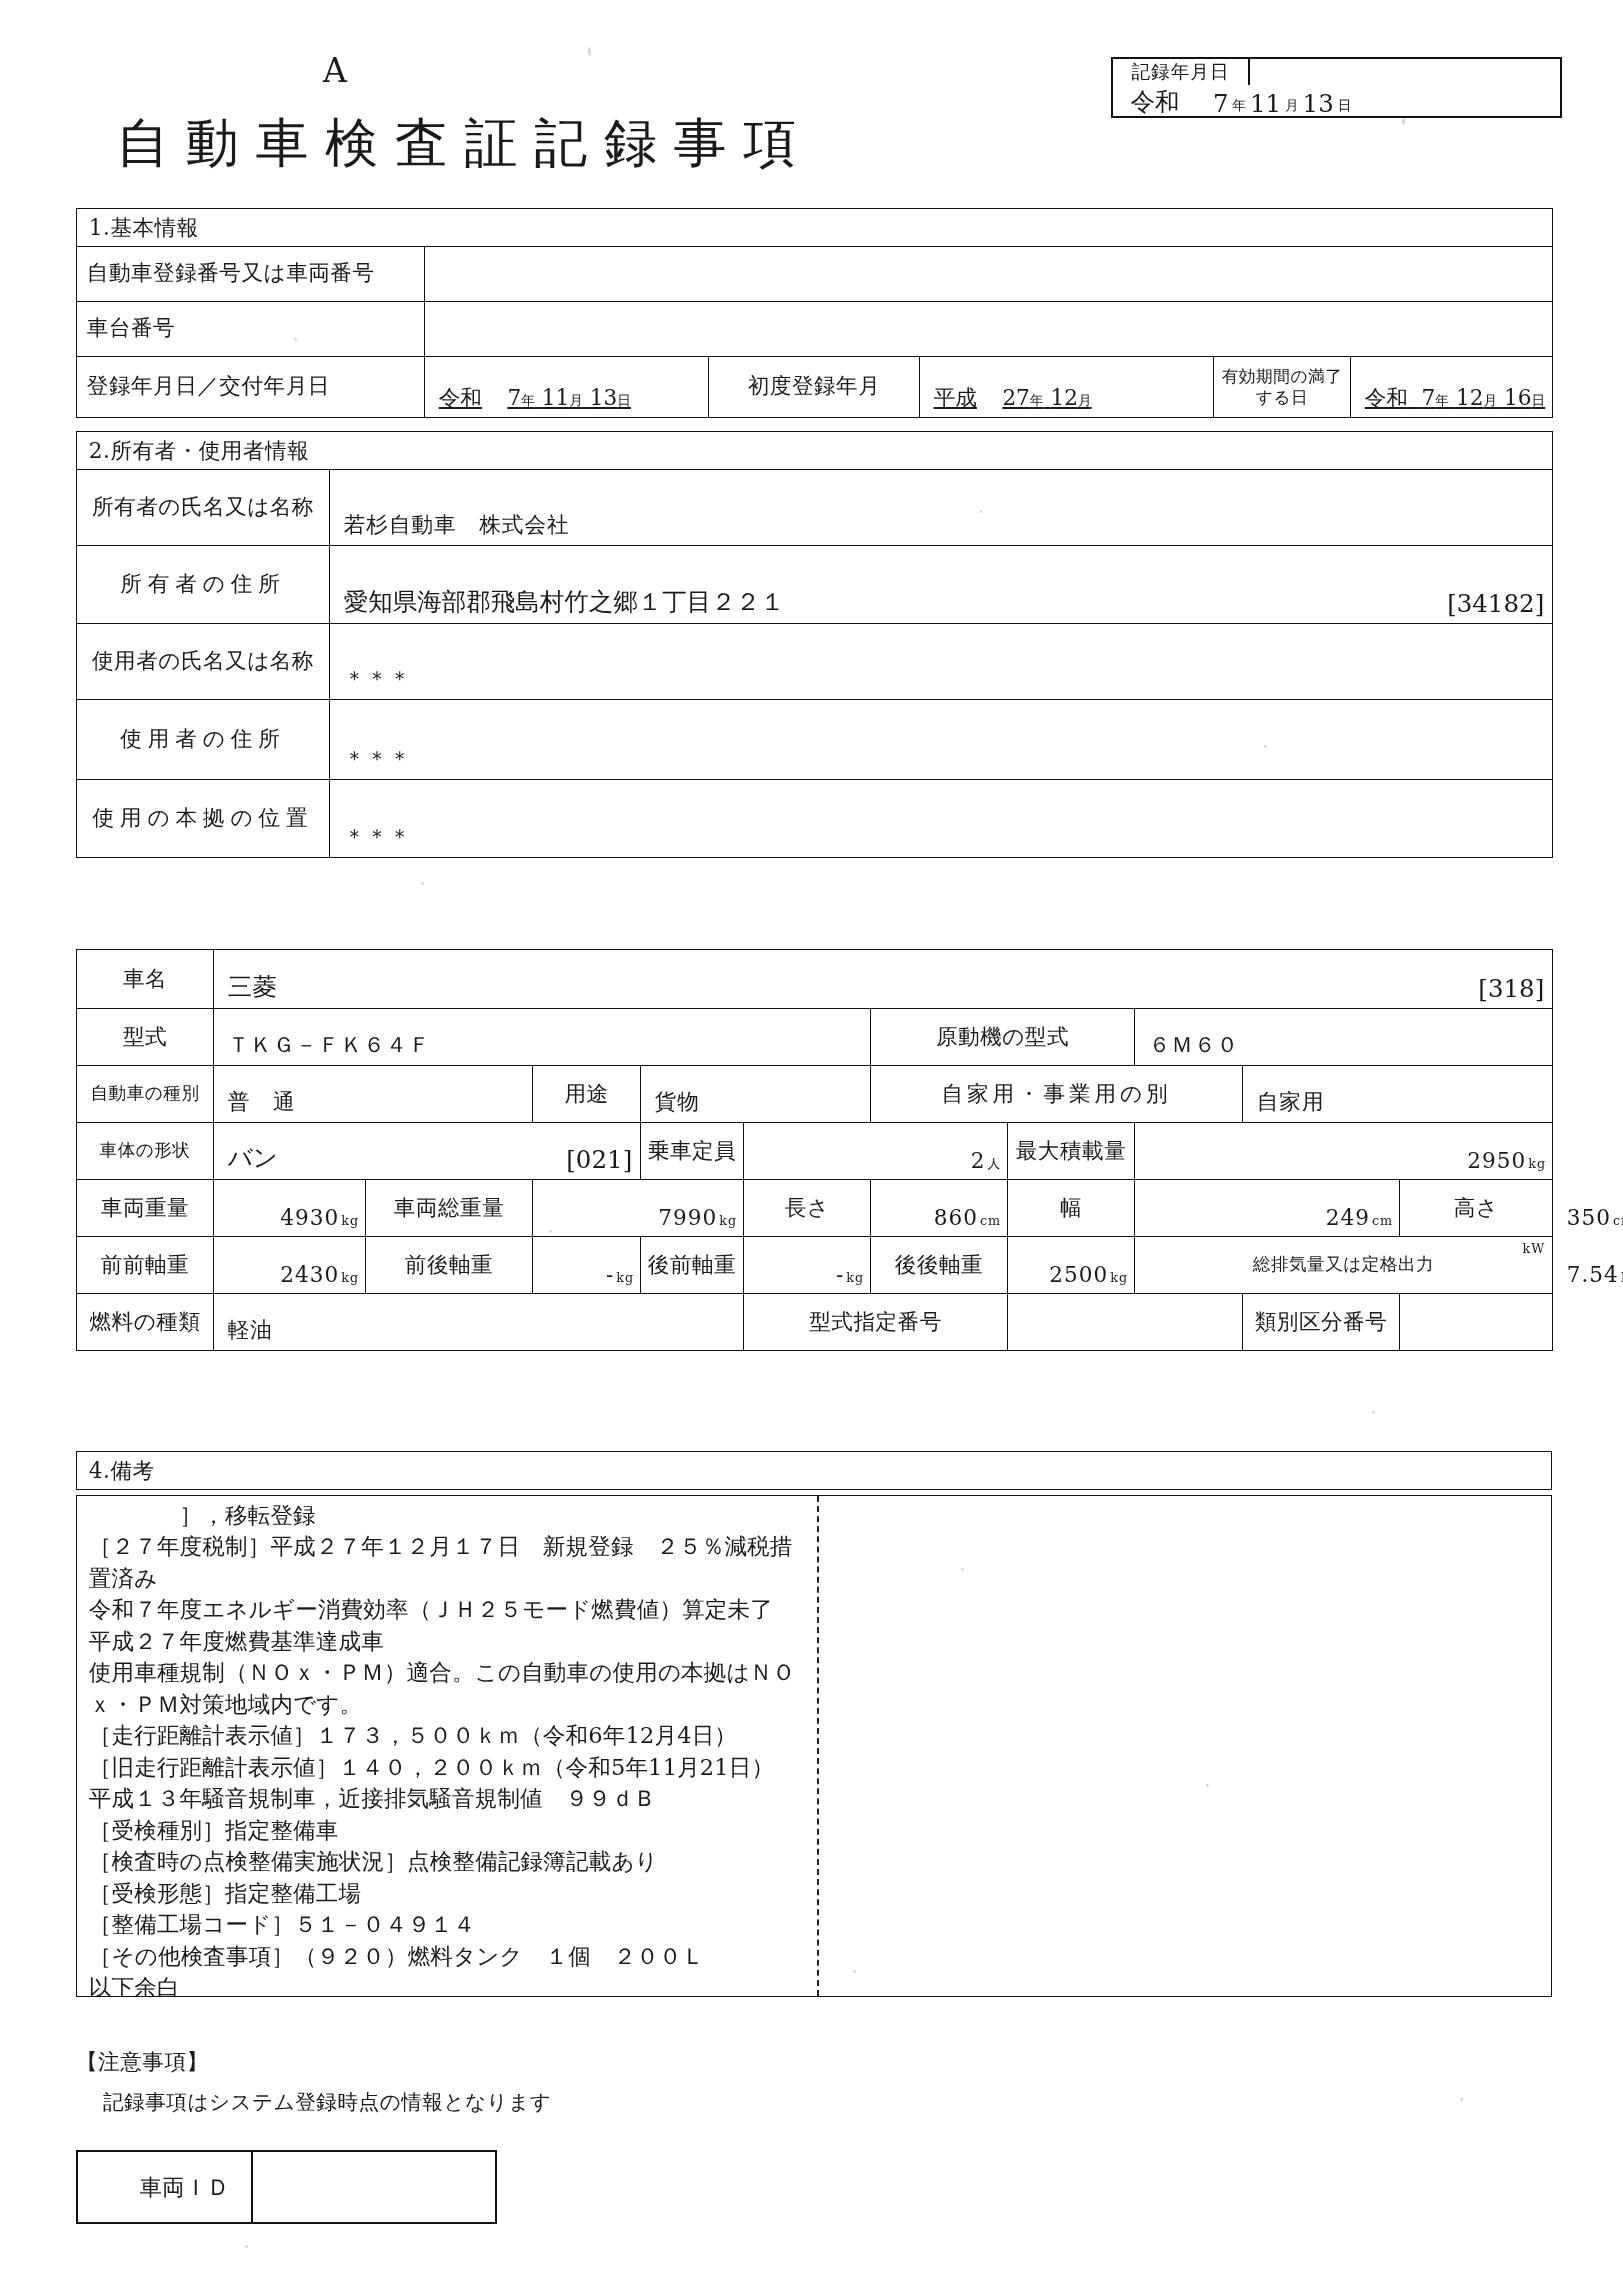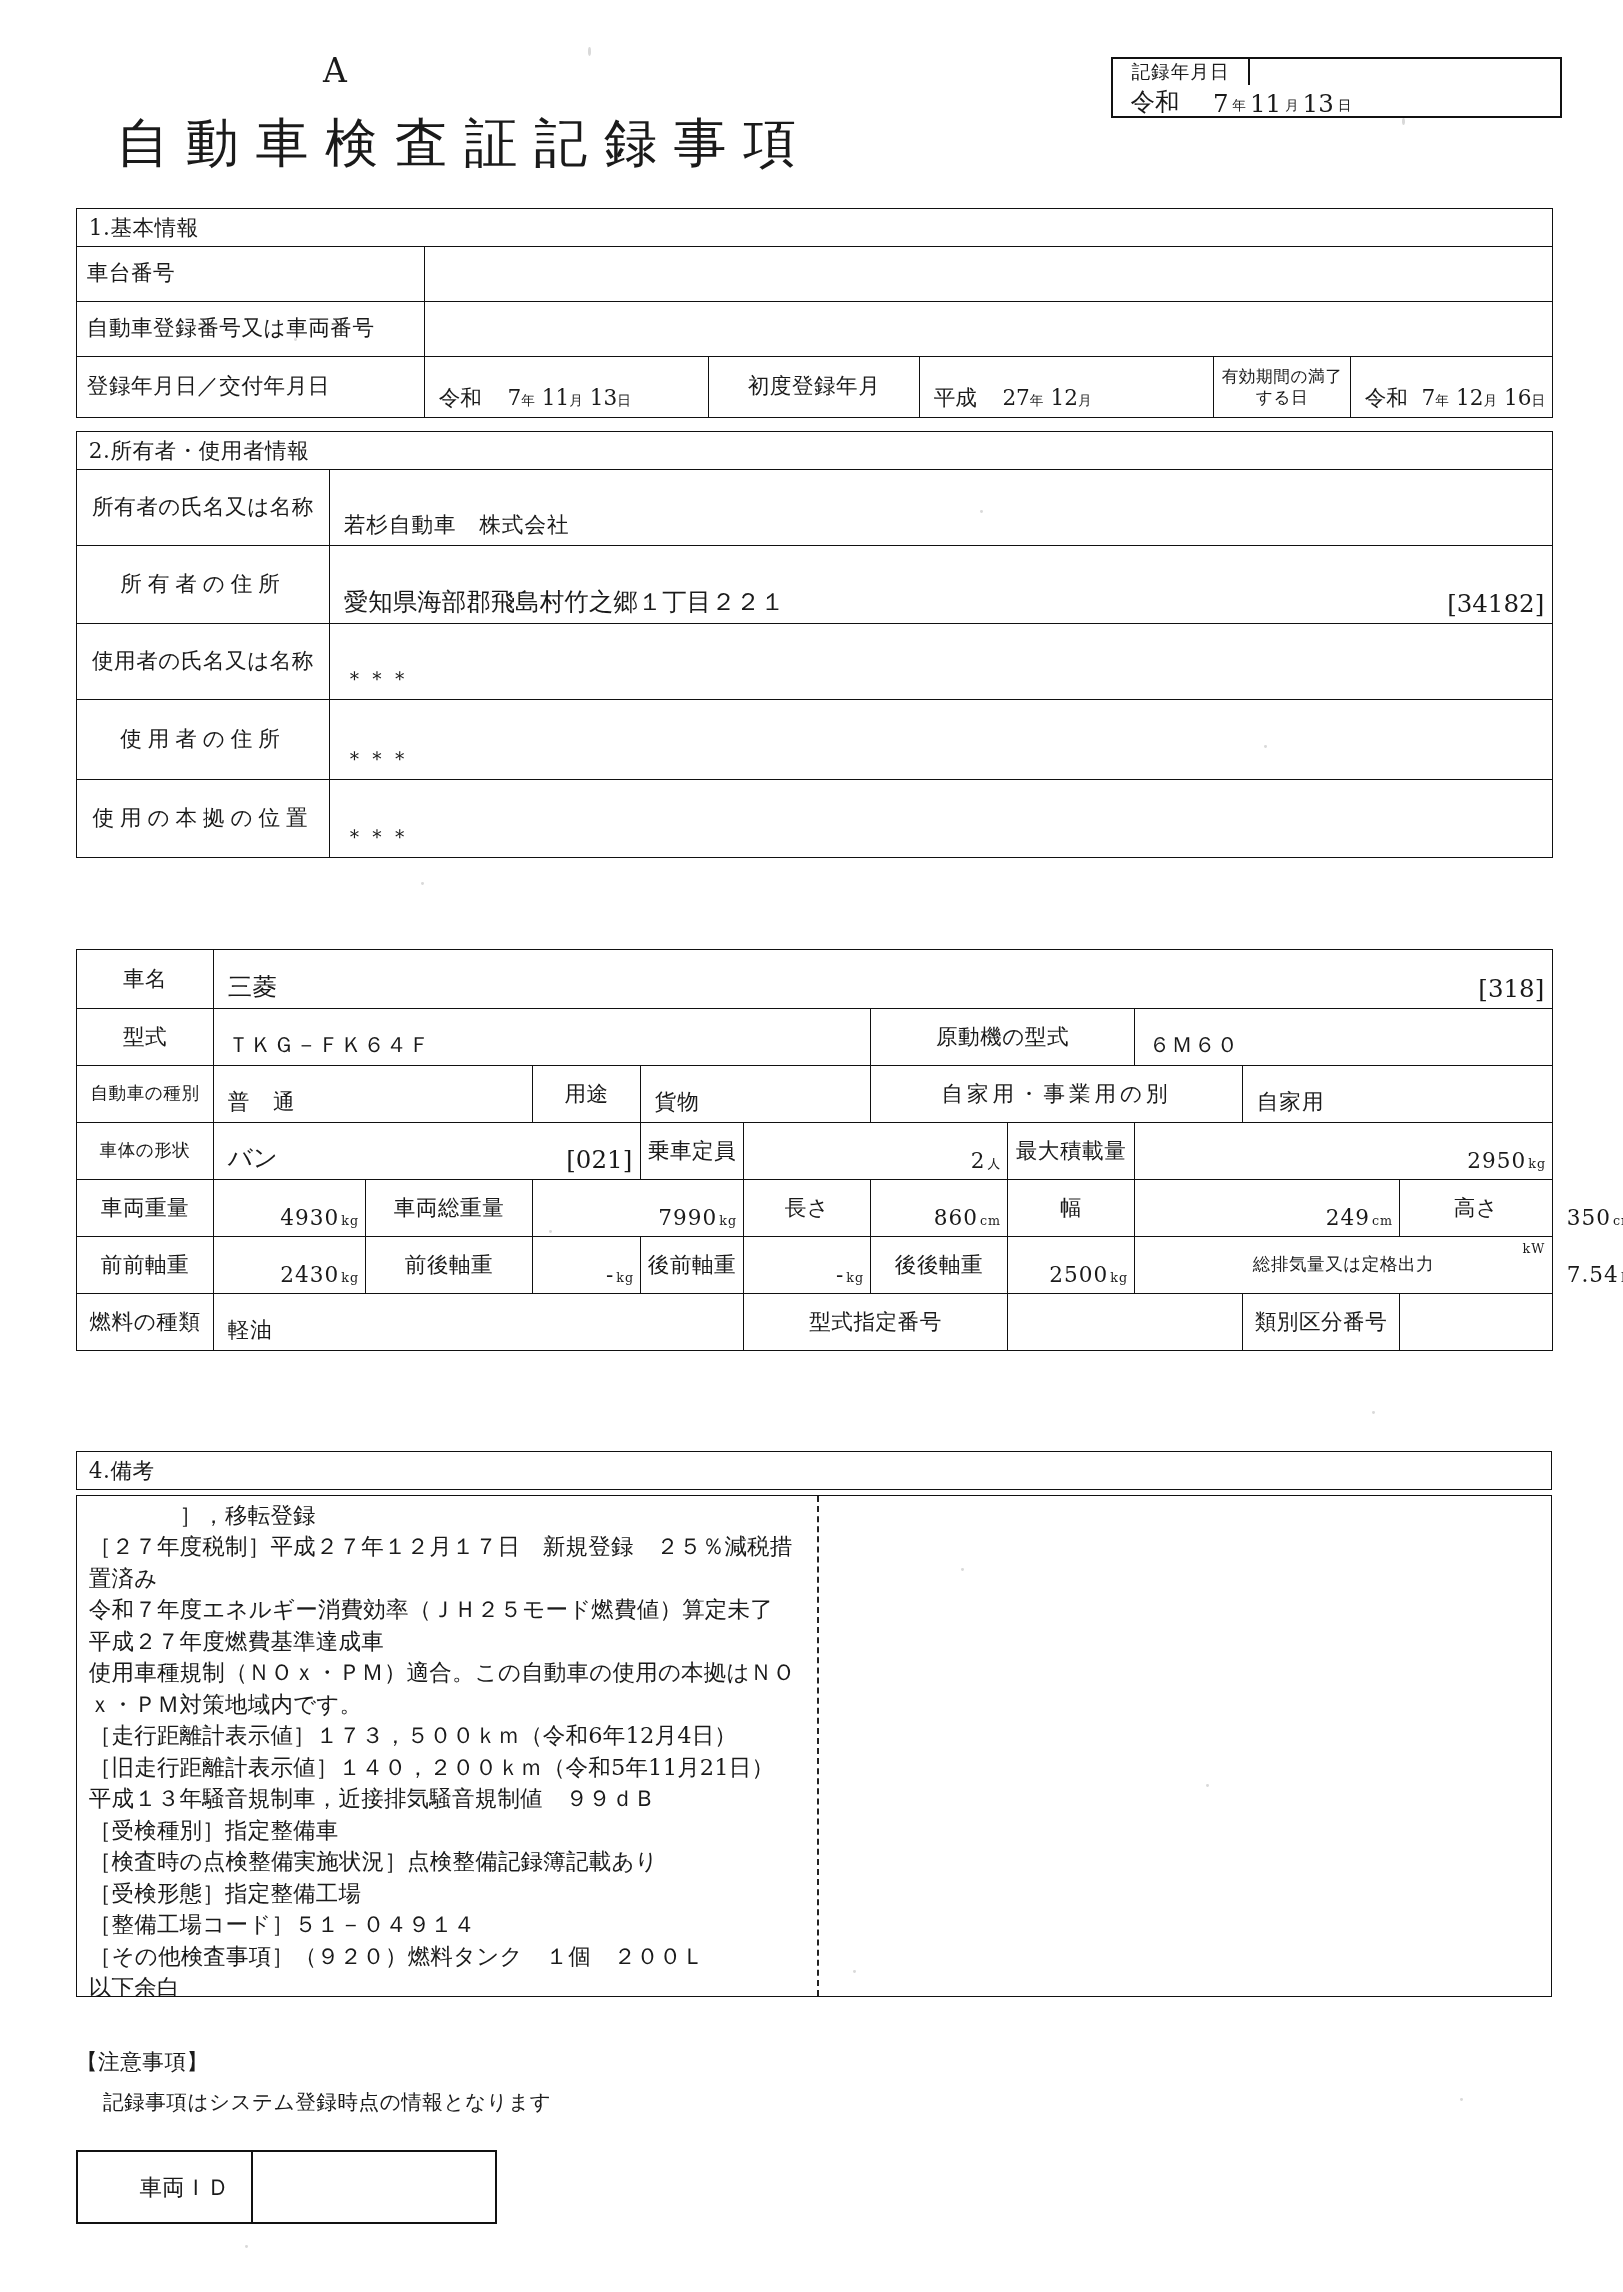--- a/index.html
+++ b/index.html
@@ -131,20 +131,21 @@
     height: 100%;
     padding: 0 7.8px 4.9px 13.7px;
     box-sizing: border-box;
     font-size: 24.5px;
   }
 
   .date-val {
     font-size: 24.5px;
     padding: 0 5.9px 4.9px 13.7px !important;
     white-space: nowrap;
+    text-decoration: underline;
   }
 
   
   .remarks-box {
     position: absolute;
     left: 76px;
     top: 1495px;
     width: 1476px;
     height: 502px;
     border: 1.8px solid #111;
@@ -247,25 +248,25 @@
         <col style="width:118px">
         <col style="width:176px">
       <col style="width:137px">
         <col style="width:202px">
     </colgroup>
     <tbody>
         <tr>
       <td colspan="8" class="section-head">1.基本情報</td>
     </tr>
     <tr style="height:55px">
+      <td class="lbl lbl-left">自動車登録番号又は車両番号</td>
+      <td colspan="7" class="val"></td>
+    </tr>
+    <tr style="height:55px">
       <td class="lbl lbl-left" style="width:93px">車台番号</td>
-      <td colspan="7" class="val"></td>
-    </tr>
-    <tr style="height:55px">
-      <td class="lbl lbl-left">自動車登録番号又は車両番号</td>
       <td colspan="7" class="val"></td>
     </tr>
     <tr style="height:61px">
       <td class="lbl lbl-left">登録年月日／交付年月日</td>
       <td colspan="2" class="date-val">
         <span>令和</span><span class="gap-sm"></span><span>7</span><span class="unit">年</span>&nbsp;<span>11</span><span class="unit">月</span>&nbsp;<span>13</span><span class="unit">日</span>
       </td>
       <td class="lbl">初度登録年月</td>
       <td colspan="2" class="date-val">
         <span>平成</span><span class="gap-sm"></span><span>27</span><span class="unit">年</span>&nbsp;<span>12</span><span class="unit">月</span>

